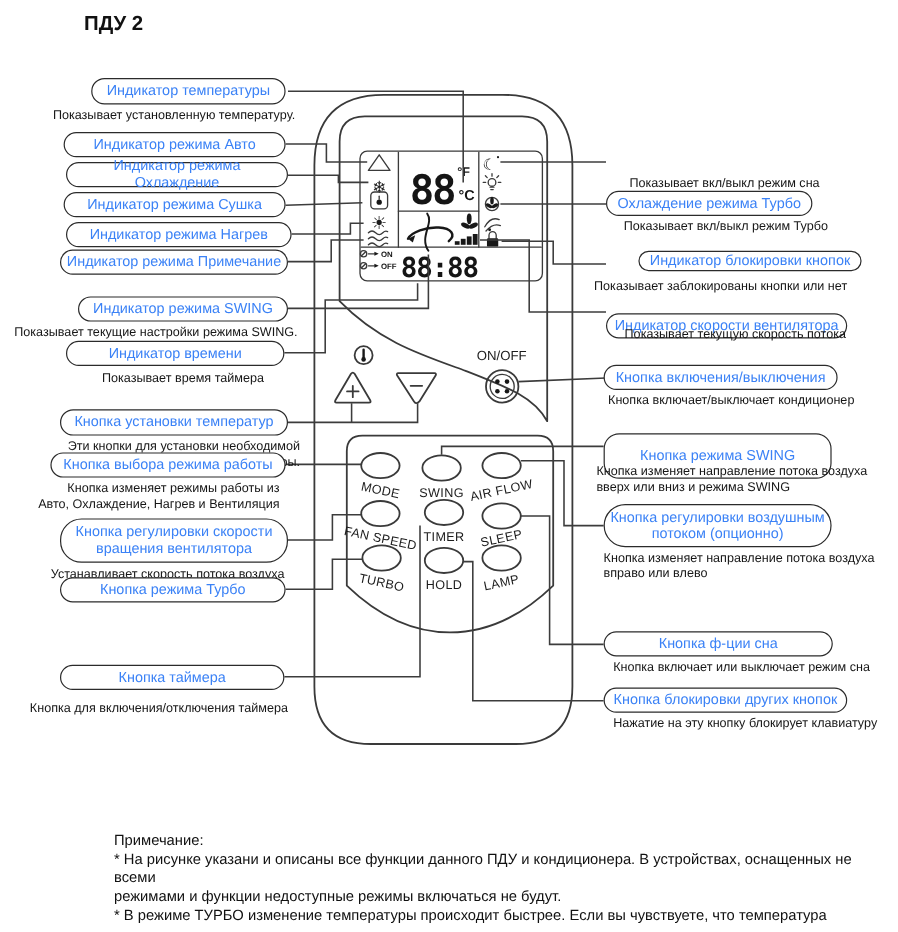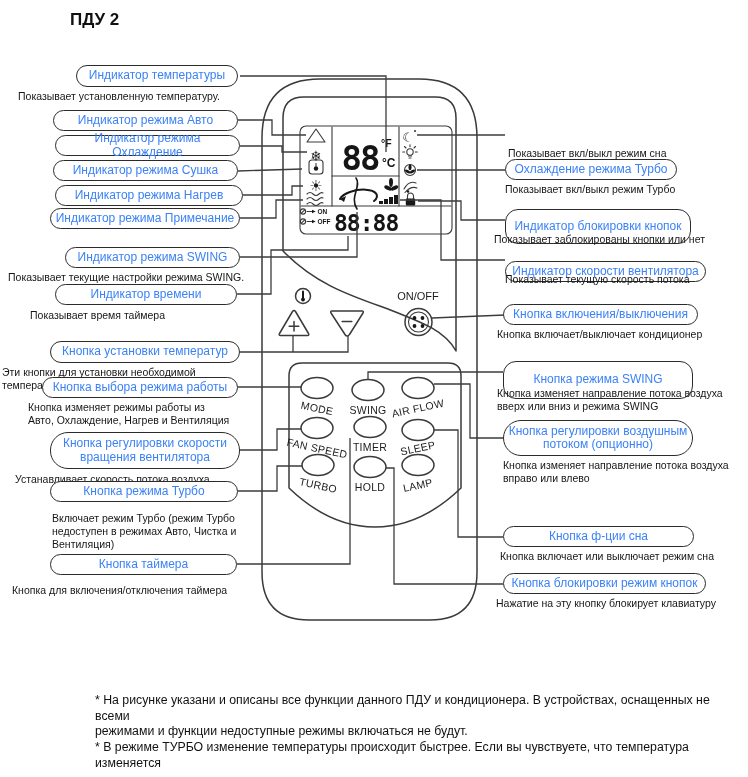--- a/index.html
+++ b/index.html
@@ -3,21 +3,21 @@
 <meta charset="utf-8">
 <style>
   html,body{margin:0;padding:0;background:#fff;}
   #page{position:relative;width:748px;height:777px;background:#fff;overflow:hidden;
         font-family:"Liberation Sans","DejaVu Sans",sans-serif;color:#111;}
   #title{position:absolute;left:70px;top:10px;font-size:17px;font-weight:bold;}
   .pill{position:absolute;border:1.5px solid #2b2b2b;border-radius:13px;background:#fff;
         display:flex;align-items:center;justify-content:center;text-align:center;
         font-size:12px;line-height:1.12;color:#3b82f6;box-sizing:border-box;padding:0 4px;z-index:3;}
   .pill2{border-radius:18px;}
-  .desc{position:absolute;font-size:10.5px;line-height:1.22;text-align:left;color:#161616;z-index:3;}
+  .desc{position:absolute;font-size:10.5px;line-height:1.22;text-align:right;color:#161616;z-index:3;}
   .desc.al{text-align:left;}
   #note{position:absolute;left:95px;top:693px;width:645px;font-size:12.3px;line-height:1.28;color:#111;}
   svg{position:absolute;left:0;top:0;z-index:1;}
   .ln{fill:none;stroke:#3c3c3c;stroke-width:1.3;}
   .sh{fill:none;stroke:#3a3a3a;stroke-width:1.5;stroke-linejoin:round;stroke-linecap:round;}
   .thin{stroke-width:1.1;}
   .blk{fill:#181818;stroke:none;}
   .seg{font-family:"DejaVu Sans Mono",monospace;font-weight:bold;fill:#151515;}
   .btxt{font-size:10.5px;letter-spacing:.3px;fill:#1c1c1c;}
   .sym{font-family:"DejaVu Sans",sans-serif;fill:#1c1c1c;}
@@ -227,50 +227,50 @@
   <div class="pill" style="left:50px;top:341px;width:190px;height:22px">Кнопка установки температур</div>
   <div class="desc" style="left:2px;top:366px;width:248px">Эти кнопки для установки необходимой температуры.</div>
 
   <div class="pill" style="left:42px;top:377px;width:196px;height:21px">Кнопка выбора режима работы</div>
   <div class="desc" style="left:28px;top:401px;width:205px">Кнопка изменяет режимы работы из Авто, Охлаждение, Нагрев и Вентиляция</div>
 
   <div class="pill pill2" style="left:50px;top:432px;width:190px;height:37px">Кнопка регулировки скорости вращения вентилятора</div>
   <div class="desc" style="left:15px;top:473px;width:222px">Устанавливает скорость потока воздуха</div>
 
   <div class="pill" style="left:50px;top:481px;width:188px;height:21px">Кнопка режима Турбо</div>
-  <div class="desc al" style="left:52px;top:512px;width:185px">Включает режим Турбо (режим Турбо недоступен в режимах Авто, Чистка и Вентиляция)</div>
 
   <div class="pill" style="left:50px;top:554px;width:187px;height:21px">Кнопка таймера</div>
   <div class="desc" style="left:12px;top:584px;width:228px">Кнопка для включения/отключения таймера</div>
 
   <div class="desc" style="left:508px;top:147px;width:175px">Показывает вкл/выкл режим сна</div>
 
   <div class="pill" style="left:505px;top:159px;width:172px;height:21px">Охлаждение режима Турбо</div>
   <div class="desc" style="left:505px;top:183px;width:185px">Показывает вкл/выкл режим Турбо</div>
 
-  <div class="pill" style="left:505px;top:209px;width:186px;height:35px">Индикатор блокировки кнопок</div>
+  <div class="pill" style="left:532px;top:209px;width:186px;height:17px">Индикатор блокировки кнопок</div>
   <div class="desc" style="left:494px;top:233px;width:212px">Показывает заблокированы кнопки или нет</div>
 
   <div class="pill" style="left:505px;top:261px;width:201px;height:21px">Индикатор скорости вентилятора</div>
   <div class="desc" style="left:505px;top:273px;width:200px">Показывает текущую скорость потока</div>
 
   <div class="pill" style="left:503px;top:304px;width:195px;height:21px">Кнопка включения/выключения</div>
   <div class="desc" style="left:497px;top:328px;width:215px">Кнопка включает/выключает кондиционер</div>
 
   <div class="pill" style="left:503px;top:361px;width:190px;height:38px">Кнопка режима SWING</div>
   <div class="desc al" style="left:497px;top:387px;width:232px">Кнопка изменяет направление потока воздуха вверх или вниз и режима SWING</div>
 
   <div class="pill pill2" style="left:503px;top:420px;width:190px;height:36px">Кнопка регулировки воздушным потоком (опционно)</div>
   <div class="desc al" style="left:503px;top:459px;width:232px">Кнопка изменяет направление потока воздуха вправо или влево</div>
 
   <div class="pill" style="left:503px;top:526px;width:191px;height:21px">Кнопка ф-ции сна</div>
   <div class="desc" style="left:500px;top:550px;width:225px">Кнопка включает или выключает режим сна</div>
 
-  <div class="pill" style="left:503px;top:573px;width:203px;height:21px">Кнопка блокировки режим кнопок</div>
+  <div class="pill" style="left:503px;top:573px;width:203px;height:21px">Кнопка блокировки других кнопок</div>
   <div class="desc" style="left:496px;top:597px;width:235px">Нажатие на эту кнопку блокирует клавиатуру</div>
 
   <div id="note">
+    <div>Примечание:</div>
     <div>* На рисунке указани и описаны все функции данного ПДУ и кондиционера. В устройствах, оснащенных не всеми</div>
     <div>режимами и функции недоступные режимы включаться не будут.</div>
     <div>* В режиме ТУРБО изменение температуры происходит быстрее. Если вы чувствуете, что температура изменяется</div>
 
   </div>
 </div>
 
 </body></html>

